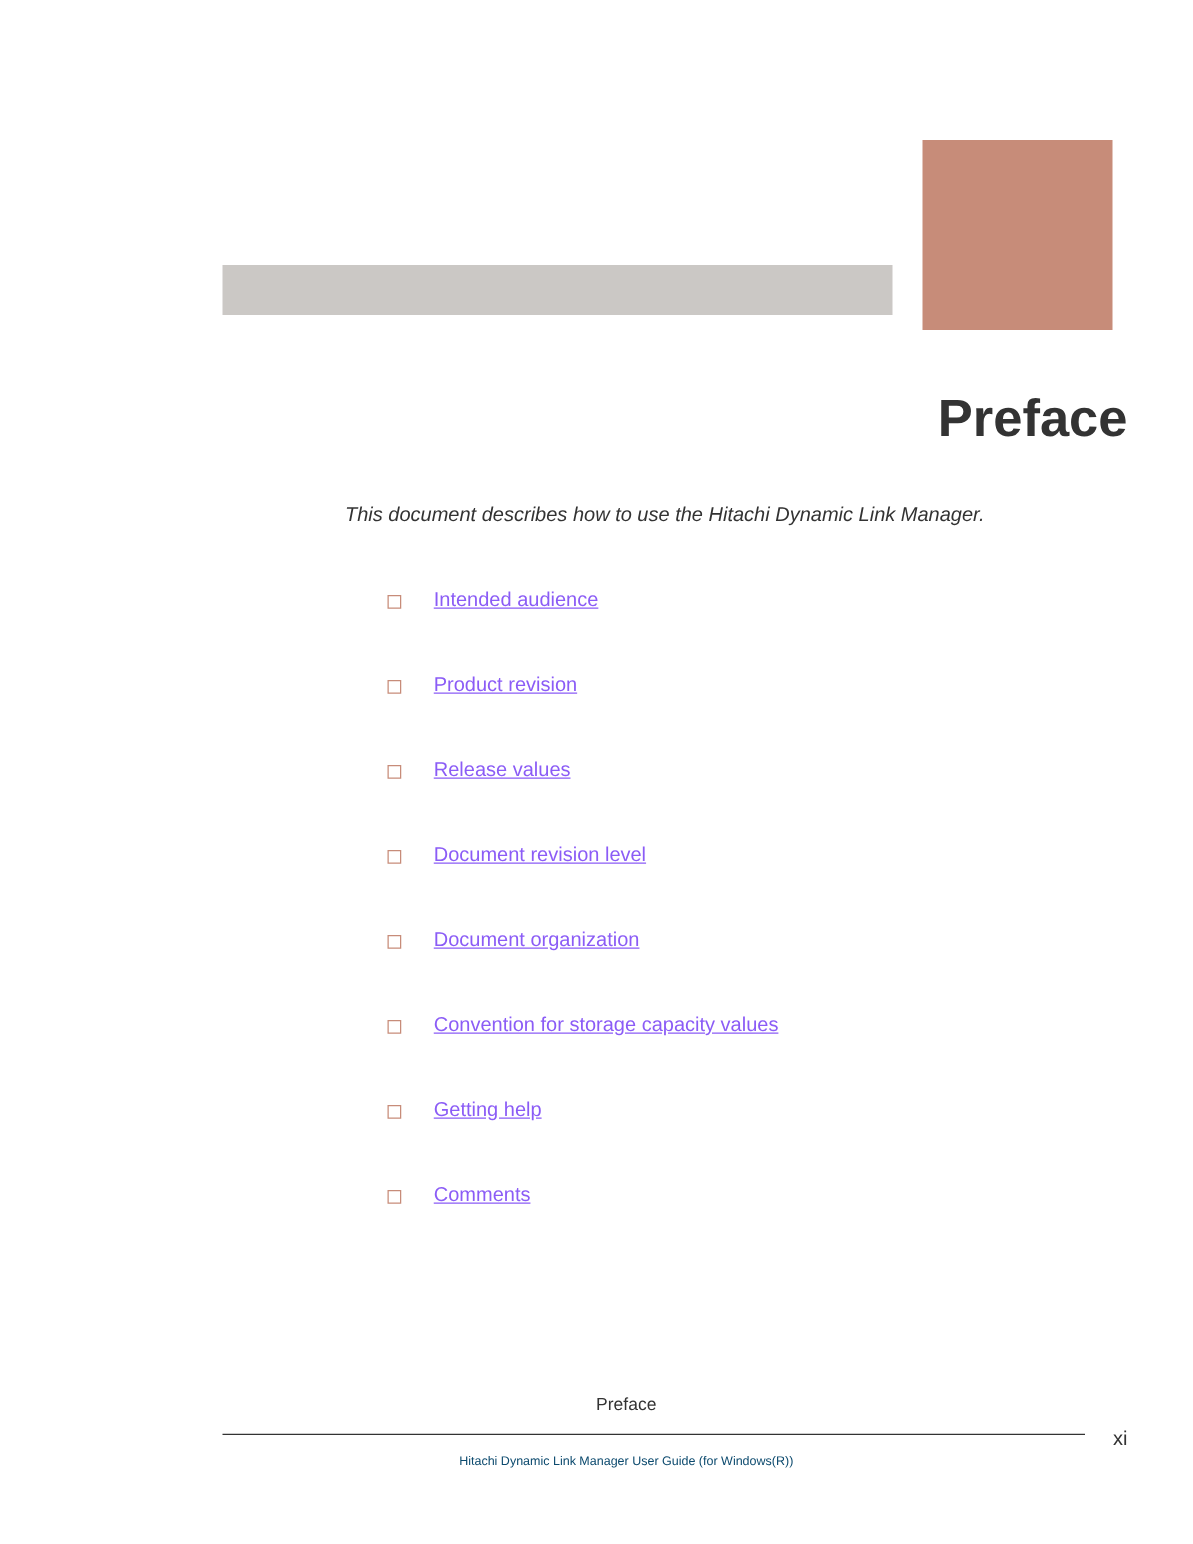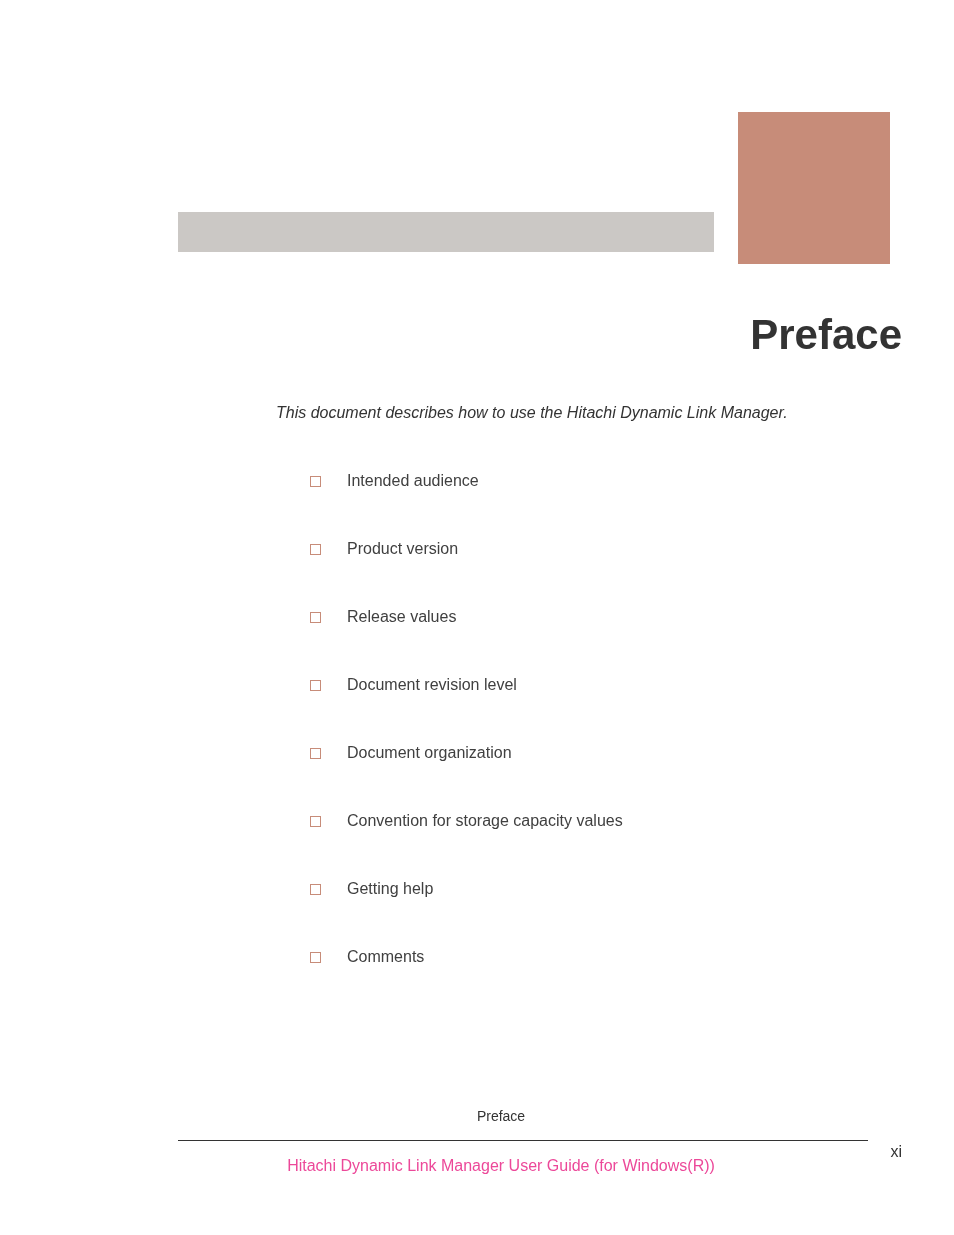--- a/index.html
+++ b/index.html
@@ -62,38 +62,39 @@
       margin-bottom: 26px;
     }
     .bullet-icon {
       width: 11px;
       height: 11px;
       border: 1.5px solid #c78c79;
       margin-right: 14px;
       flex-shrink: 0;
     }
     .toc-link {
-      color: #404040;
+      color: #8b5cf6;
+      text-decoration: underline;
       font-size: 16px;
       cursor: pointer;
     }
     .footer-rule {
       border: none;
       border-top: 1px solid #333;
       margin: 0 0 0 0;
       width: 690px;
     }
     .footer-section {
       font-size: 14px;
       color: #333;
       padding-bottom: 4px;
     }
     .footer-doc {
-      font-size: 16px;
-      color: #ec4899;
+      font-size: 10px;
+      color: #0c4a6e;
       padding-top: 4px;
     }
     .page-number {
       position: absolute;
       bottom: 86px;
       right: 64px;
       font-size: 16px;
       color: #333;
     }
     .footer-wrap {
@@ -115,21 +116,21 @@
 
 <p class="intro-text">This document describes how to use the Hitachi Dynamic Link Manager.</p>
 
 <ul class="toc-list">
   <li class="toc-item">
     <span class="bullet-icon"></span>
     <a class="toc-link">Intended audience</a>
   </li>
   <li class="toc-item">
     <span class="bullet-icon"></span>
-    <a class="toc-link">Product version</a>
+    <a class="toc-link">Product revision</a>
   </li>
   <li class="toc-item">
     <span class="bullet-icon"></span>
     <a class="toc-link">Release values</a>
   </li>
   <li class="toc-item">
     <span class="bullet-icon"></span>
     <a class="toc-link">Document revision level</a>
   </li>
   <li class="toc-item">

